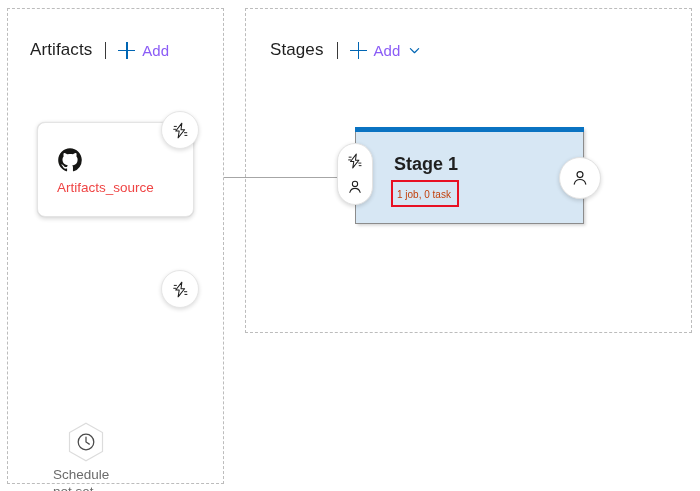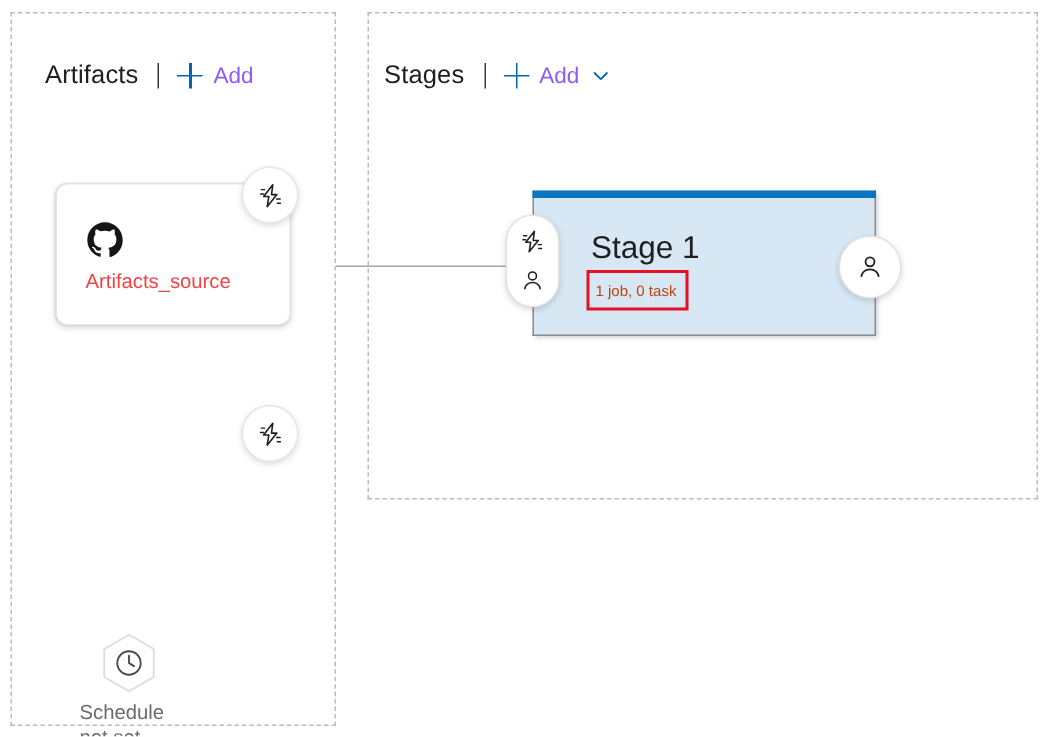--- a/index.html
+++ b/index.html
@@ -32,21 +32,21 @@
 
   
   .panel-header {
     position: absolute;
     display: flex;
     align-items: center;
     white-space: nowrap;
     height: 24px;
   }
   #artifacts-header { left: 30px;  top: 38px; }
-  #stages-header    { left: 256px; top: 38px; }
+  #stages-header    { left: 270px; top: 38px; }
 
   .panel-title {
     font-size: 17px;
     color: #1f1f1f;
     font-weight: 400;
     letter-spacing: .1px;
   }
   .header-sep {
     display: inline-block;
     width: 1px;
@@ -182,22 +182,22 @@
     left: 355px;
     top: 127px;
     width: 229px;
     height: 5px;
     background: #0a73c2;
   }
   #stage-title {
     position: absolute;
     left: 38px;
     top: 27px;
-    font-size: 21px;
-    font-weight: normal;
+    font-size: 18px;
+    font-weight: bold;
     color: #1f1f1f;
     white-space: nowrap;
   }
   #stage-summary-highlight {
     position: absolute;
     left: 35px;
     top: 53px;
     padding: 2px 6px 3px 4px;
     border: 2px solid #e81123;
     box-sizing: border-box;

